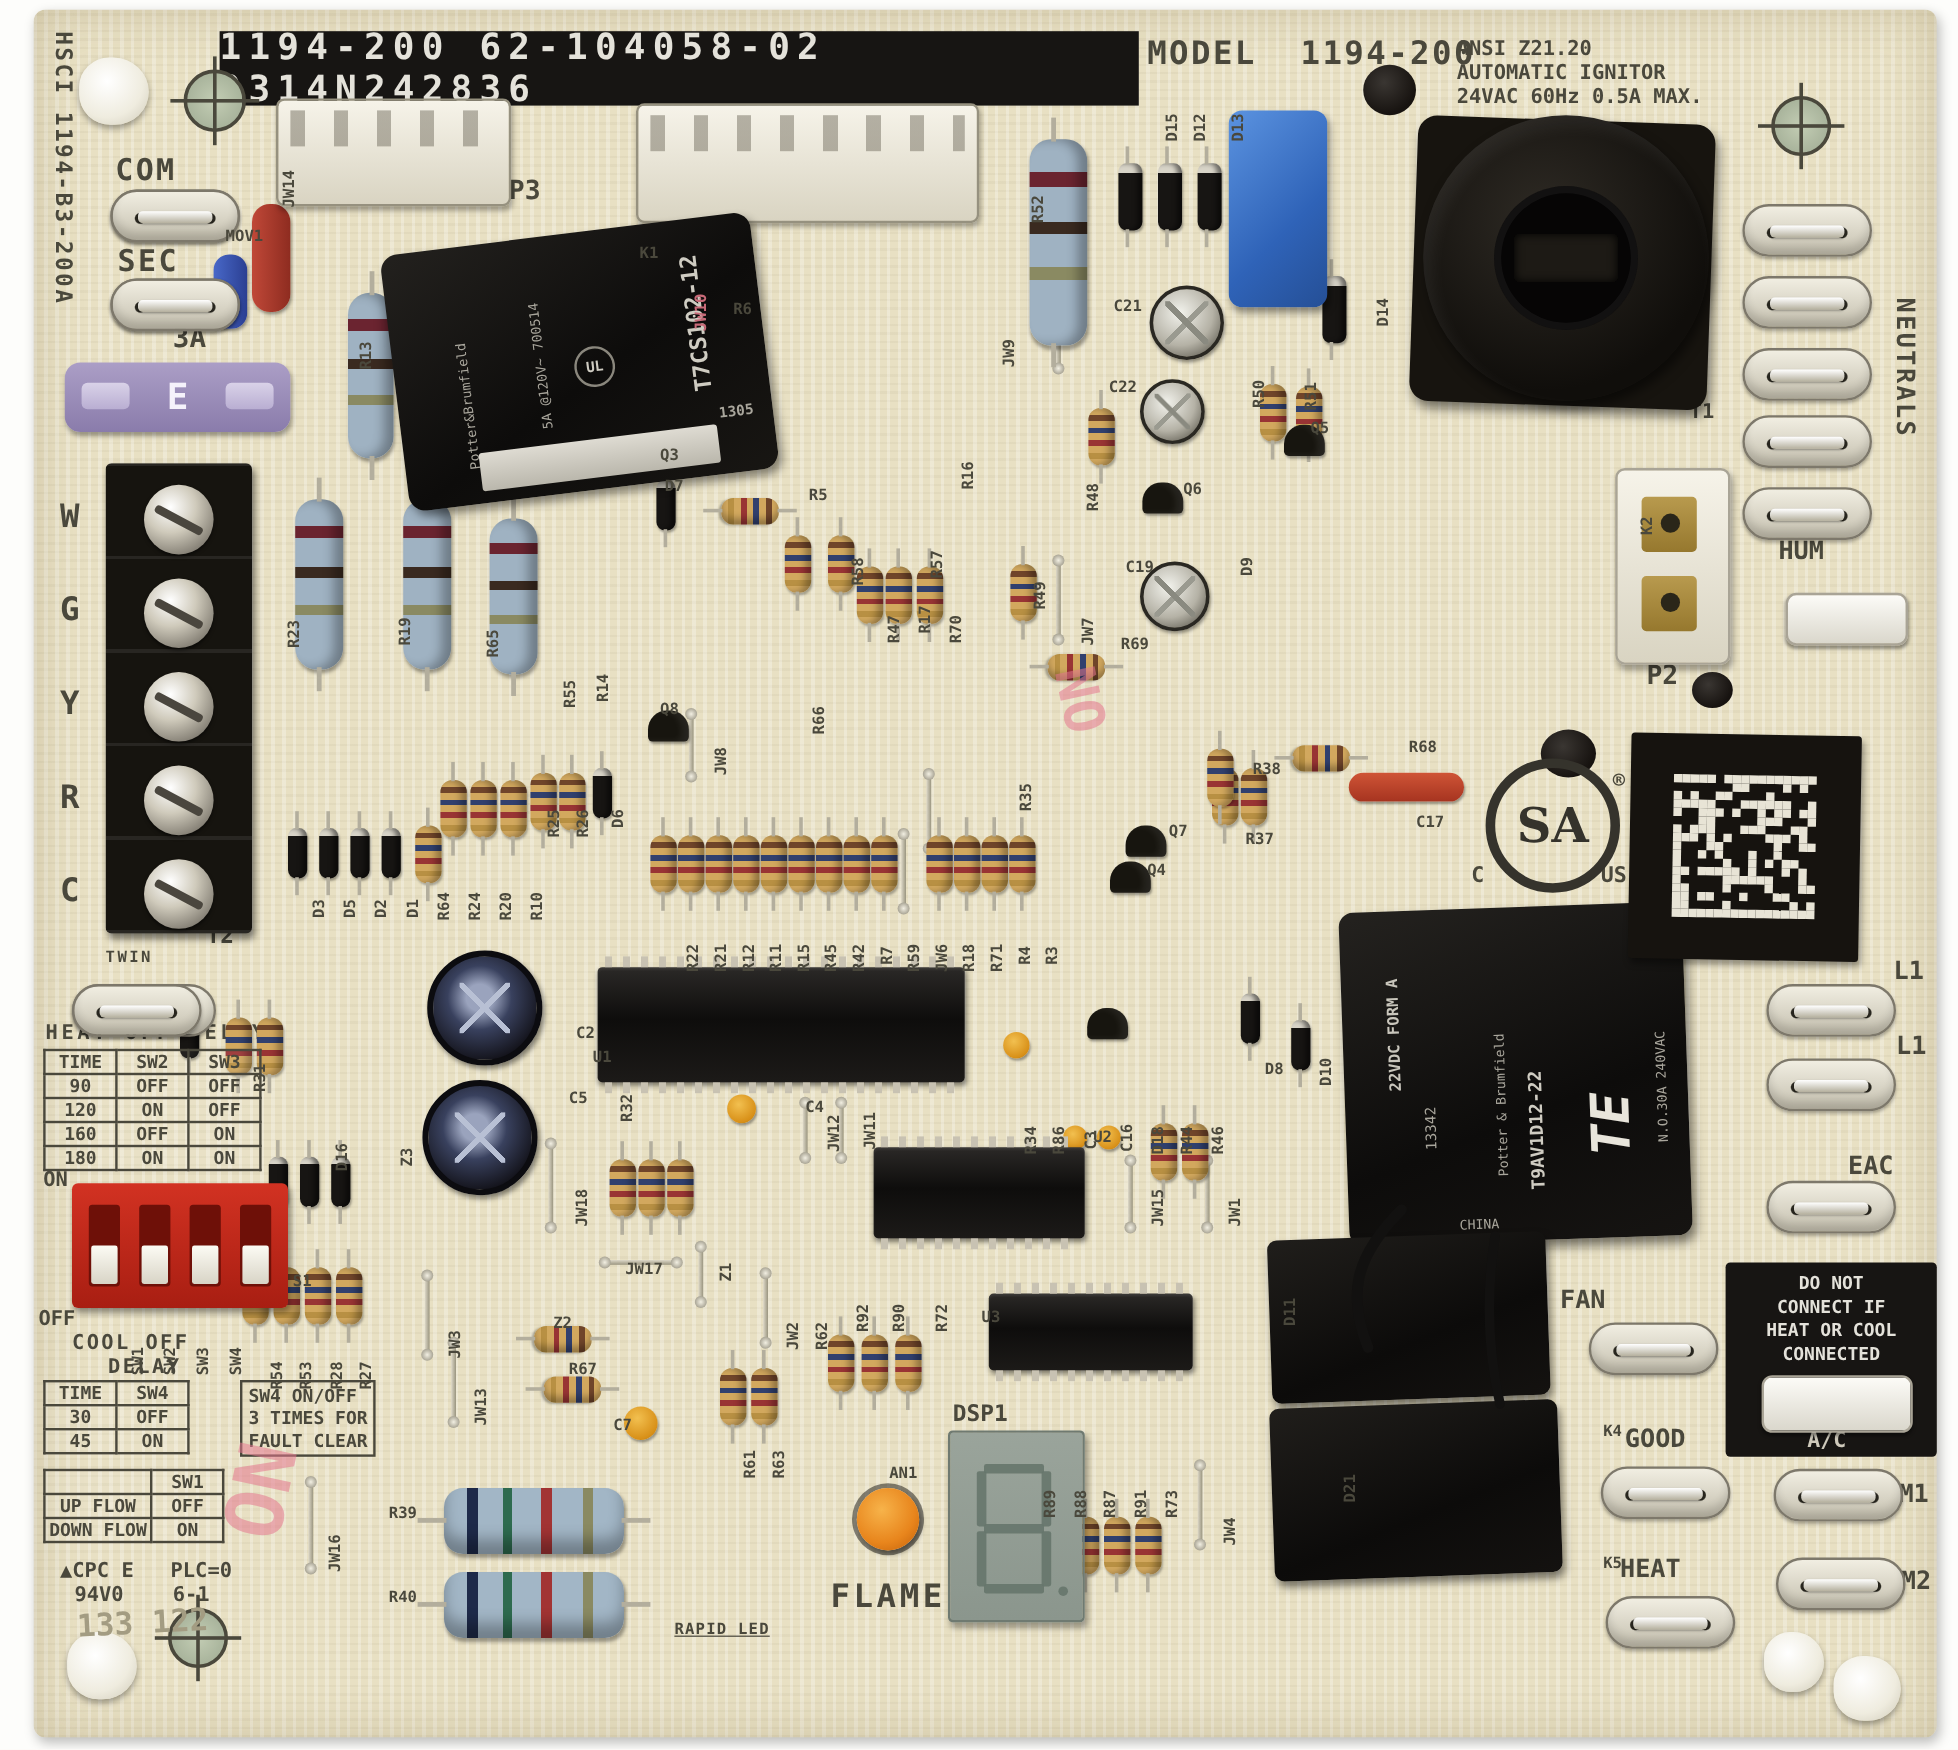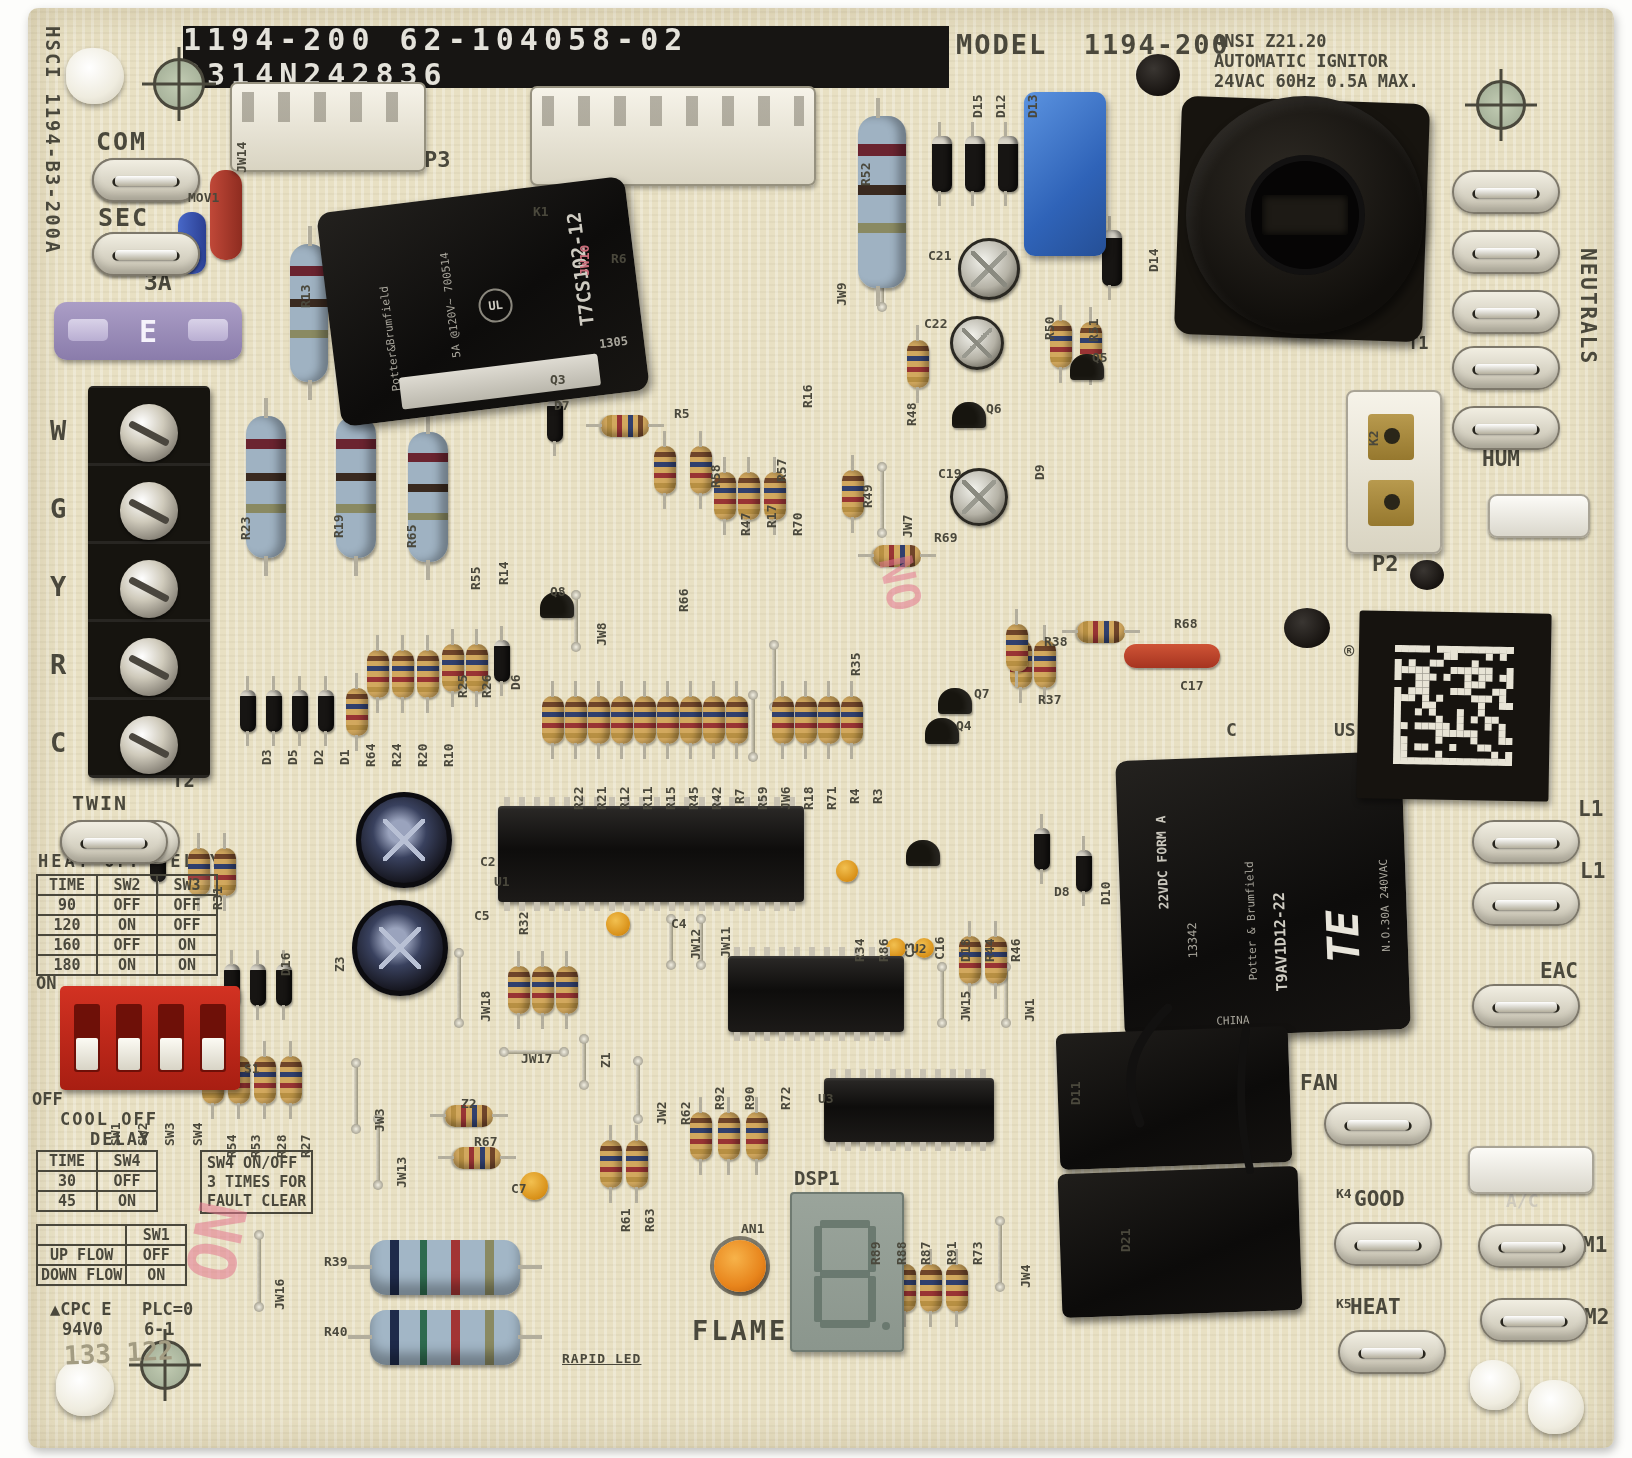--- a/index.html
+++ b/index.html
@@ -150,21 +150,21 @@
   <div class="screw" style="left:92px;top:474px;width:58px;height:58px"></div>
   <div class="screw" style="left:92px;top:552px;width:58px;height:58px"></div>
   <div class="screw" style="left:92px;top:630px;width:58px;height:58px"></div>
   <div class="screw" style="left:92px;top:708px;width:58px;height:58px"></div>
   <div class="silk" style="left:22px;top:408px;font-size:27px">W</div>
   <div class="silk" style="left:22px;top:486px;font-size:27px">G</div>
   <div class="silk" style="left:22px;top:564px;font-size:27px">Y</div>
   <div class="silk" style="left:22px;top:642px;font-size:27px">R</div>
   <div class="silk" style="left:22px;top:720px;font-size:27px">C</div>
   <div class="silk" style="left:144px;top:762px;font-size:19px">T2</div>
-  <div class="silk" style="left:44px;top:784px;font-size:20px;letter-spacing:2px">TWIN</div>
+  <div class="silk" style="left:60px;top:784px;font-size:13px;letter-spacing:2px">TWIN</div>
   <div class="spade" style="left:32px;top:812px;width:116px"></div>
 
   <div class="silk" style="left:10px;top:844px;font-size:17px;letter-spacing:3px">HEAT OFF DELAY</div>
   <div style="position:absolute;left:8px;top:866px;z-index:18">
         <table class="silktab">
           <tbody>
             <tr>
               <td style="font-size: 15px; min-width: 52px; height: 17px;">TIME</td>
               <td style="font-size: 15px; min-width: 52px; height: 17px;">SW2</td>
               <td style="font-size: 15px; min-width: 52px; height: 17px;">SW3</td>
@@ -291,20 +291,23 @@
     <span style="position:absolute;left:20px;top:88px;width:46px;height:46px;background:linear-gradient(#b89a4e,#96782e);border-radius:4px"></span>
     <span style="position:absolute;left:36px;top:36px;width:16px;height:16px;border-radius:50%;background:#2a2619"></span>
     <span style="position:absolute;left:36px;top:102px;width:16px;height:16px;border-radius:50%;background:#2a2619"></span>
   </div>
   <div class="silk" style="left:1344px;top:544px;font-size:22px">P2</div>
 
   <div class="silk vtext" style="left:1548px;top:240px;font-size:21px;height:260px">NEUTRALS</div>
   <div class="silk" style="left:1454px;top:440px;font-size:21px">HUM</div>
   <div class="whitetab" style="left:1460px;top:486px;width:98px;height:40px"></div>
 
+  <div style="position:absolute;left:1210px;top:624px;width:96px;height:96px;border:8px solid #35332c;border-radius:50%;z-index:18;display:flex;align-items:center;justify-content:center">
+    <span style="font-size:40px;font-weight:bold;color:#35332c;font-family:'DejaVu Serif',serif">SA</span>
+  </div>
   <div class="silk" style="left:1316px;top:634px;font-size:17px">®</div>
   <div class="silk" style="left:1198px;top:712px;font-size:18px">C</div>
   <div class="silk" style="left:1306px;top:712px;font-size:18px">US</div>
   <div id="dmx" style="position:absolute;left:1330px;top:604px;width:192px;height:188px;background:#16130f;border-radius:3px;transform:rotate(1deg);z-index:17;box-shadow:2px 4px 6px rgba(0,0,0,.4)">
         <div style="position: absolute; left: 36px; top: 34px; width: 119px; height: 119px; display: grid; grid-template-columns: repeat(17, 1fr); grid-template-rows: repeat(17, 1fr); gap: 0px;">
           <span style="background: rgb(232, 228, 214);"></span>
           <span style="background: rgb(232, 228, 214);"></span>
           <span style="background: rgb(232, 228, 214);"></span>
           <span style="background: rgb(232, 228, 214);"></span>
           <span style="background: rgb(232, 228, 214);"></span>
@@ -612,20 +615,26 @@
 
   <div class="silk" style="left:1550px;top:790px;font-size:21px">L1</div>
   <div class="silk" style="left:1552px;top:852px;font-size:21px">L1</div>
   <div class="silk" style="left:1512px;top:952px;font-size:21px">EAC</div>
   <div class="silk" style="left:1272px;top:1064px;font-size:21px">FAN</div>
   <div class="silk" style="left:1326px;top:1180px;font-size:21px">GOOD</div>
   <div class="silk" style="left:1322px;top:1288px;font-size:21px">HEAT</div>
   <div class="silk" style="left:1554px;top:1226px;font-size:21px">M1</div>
   <div class="silk" style="left:1556px;top:1298px;font-size:21px">M2</div>
 
+  <div class="blackbar" style="left:1410px;top:1044px;width:176px;height:162px;border-radius:4px;align-items:flex-start;z-index:17">
+    <span style="margin-top:8px;font-size:15px;font-weight:bold;text-align:center;white-space:pre;line-height:1.3">DO NOT
+CONNECT IF
+HEAT OR COOL
+CONNECTED</span>
+  </div>
   <div class="whitetab" style="left:1440px;top:1138px;width:122px;height:44px"></div>
   <div style="position:absolute;left:1478px;top:1182px;color:#cfcabc;font-size:18px;font-weight:bold;z-index:18">A/C</div>
 
   <div class="ic" style="left:470px;top:798px;width:306px;height:96px"></div>
   <div class="ic" style="left:700px;top:948px;width:176px;height:76px"></div>
   <div class="ic" style="left:796px;top:1070px;width:170px;height:64px"></div>
 
   <div class="silk" style="left:766px;top:1160px;font-size:19px">DSP1</div>
   <div style="position:absolute;left:762px;top:1184px;width:110px;height:156px;background:linear-gradient(#9aa49b,#8b968d);border:2px solid #6f7a71;border-radius:4px;z-index:17;box-shadow:2px 4px 5px rgba(0,0,0,.35)">
     <span class="seg" style="left:28px;top:26px;width:50px;height:8px"></span>

